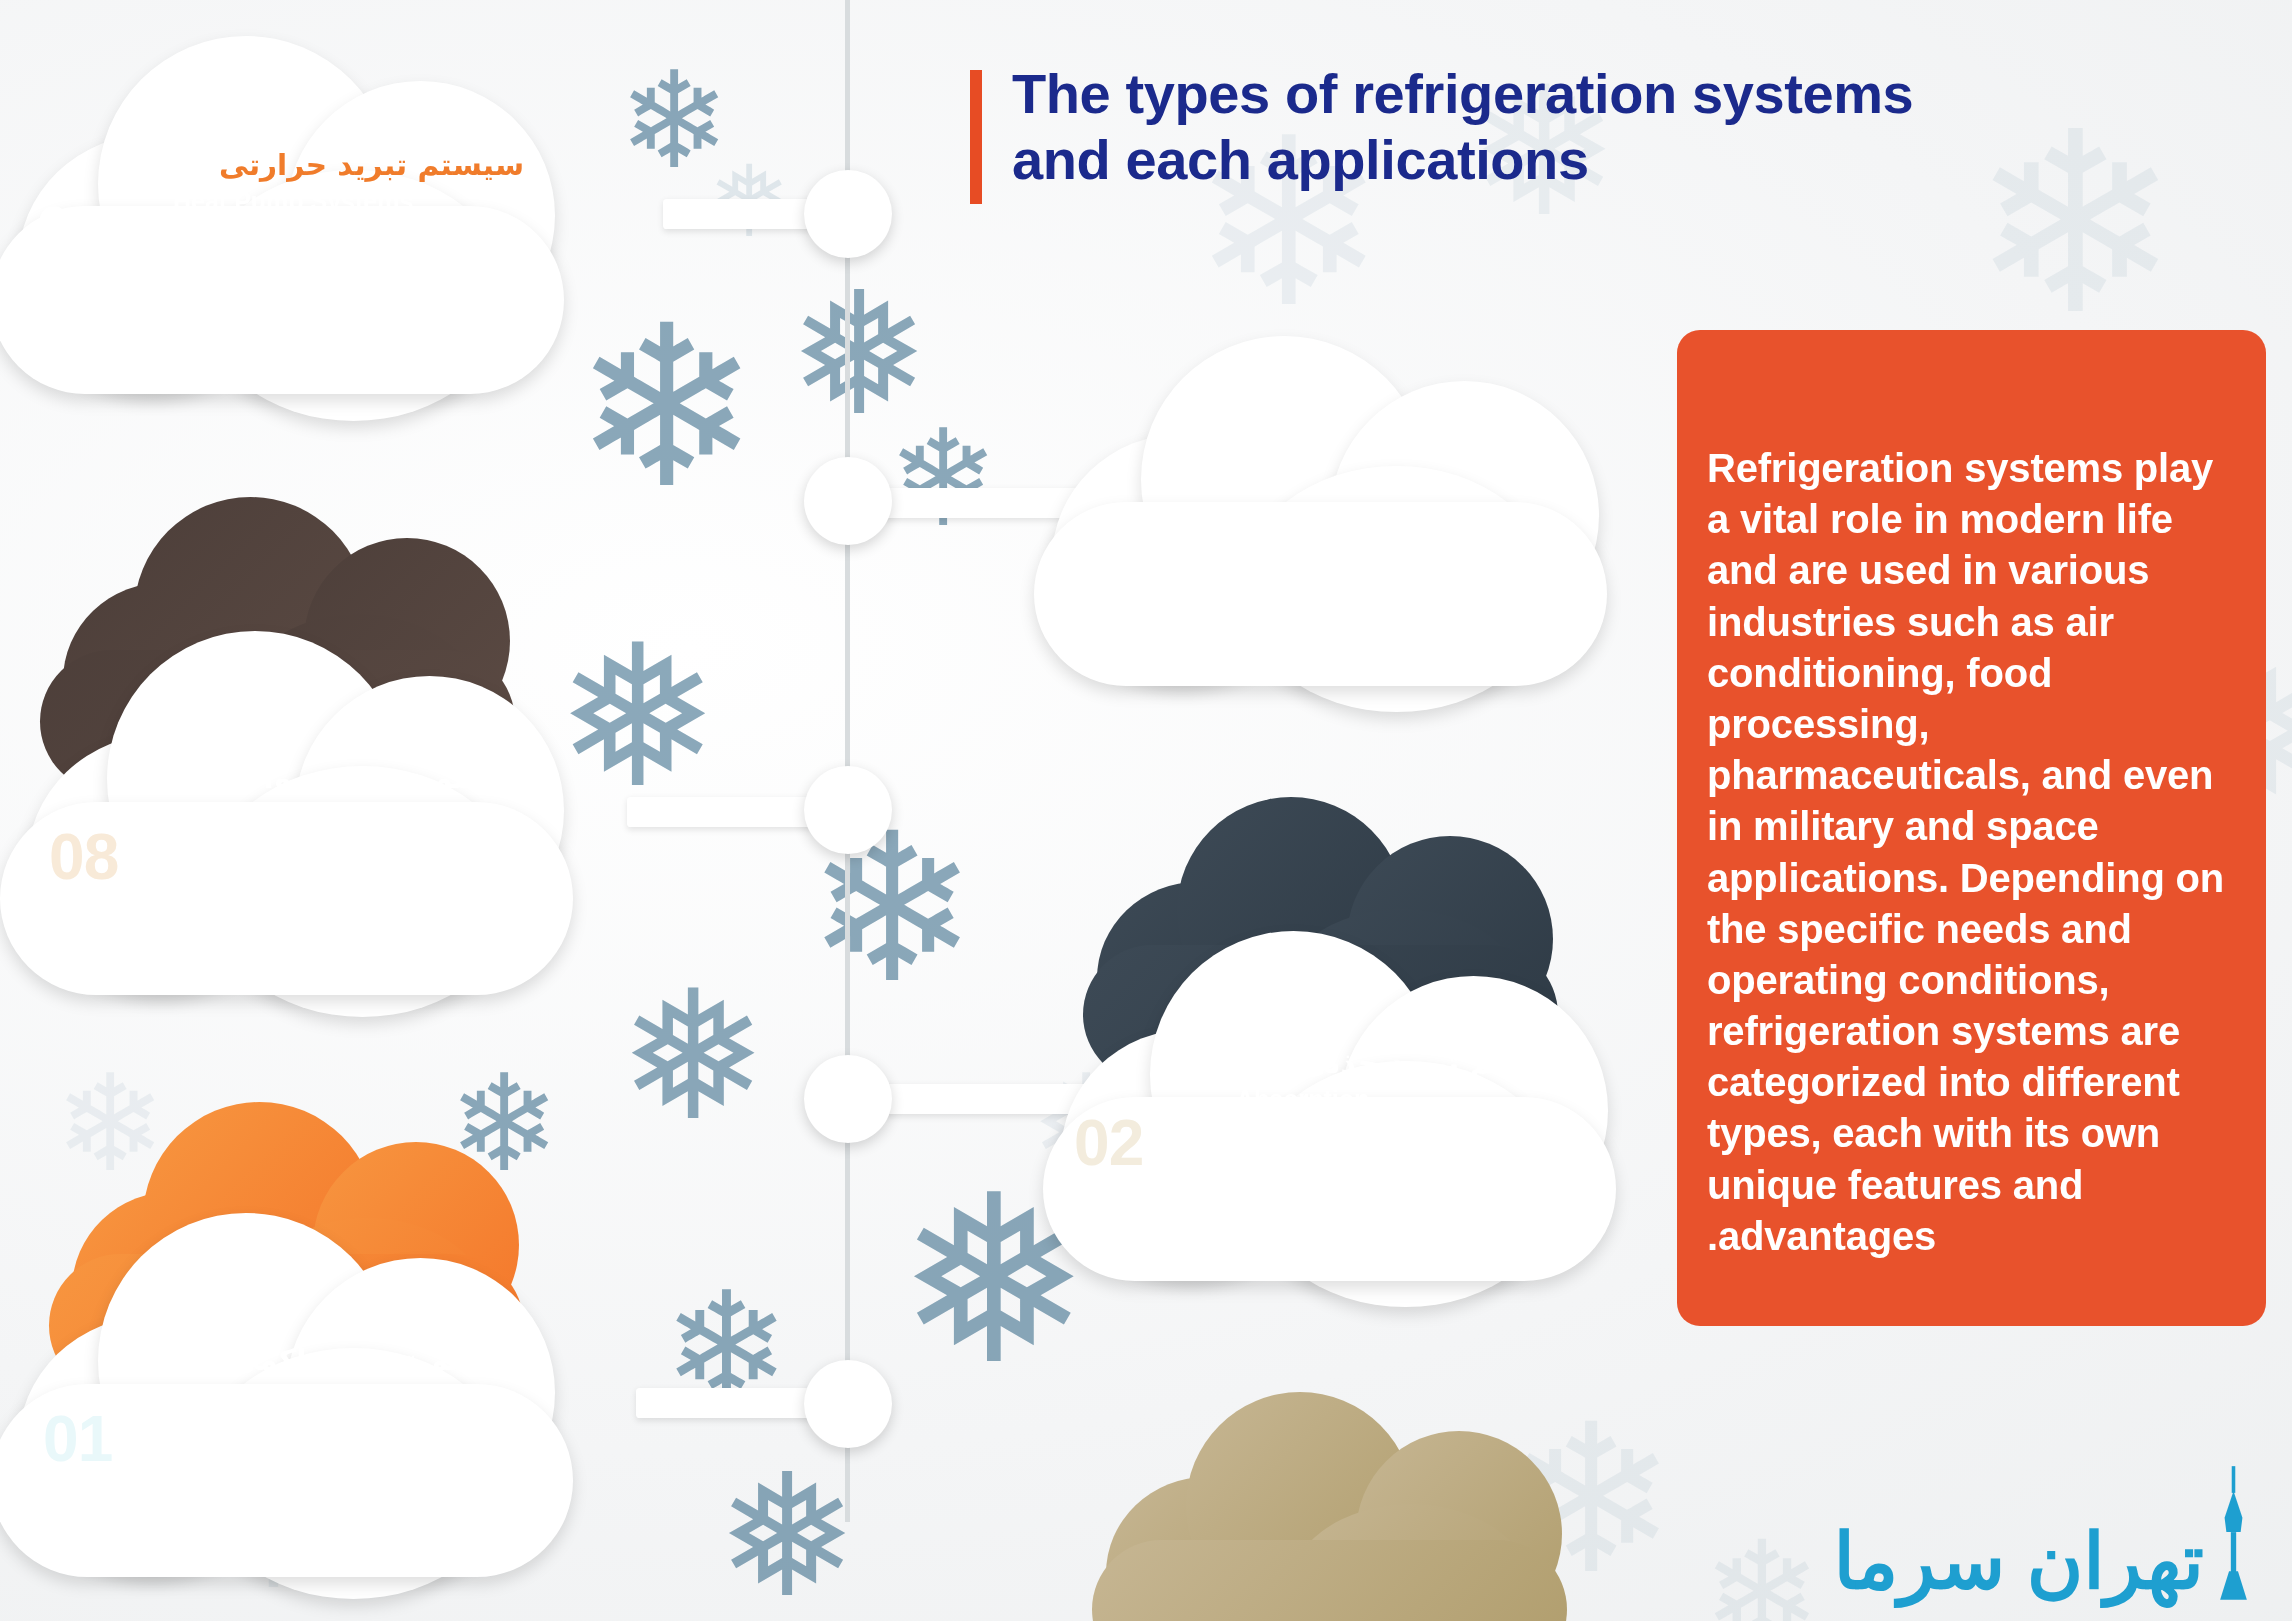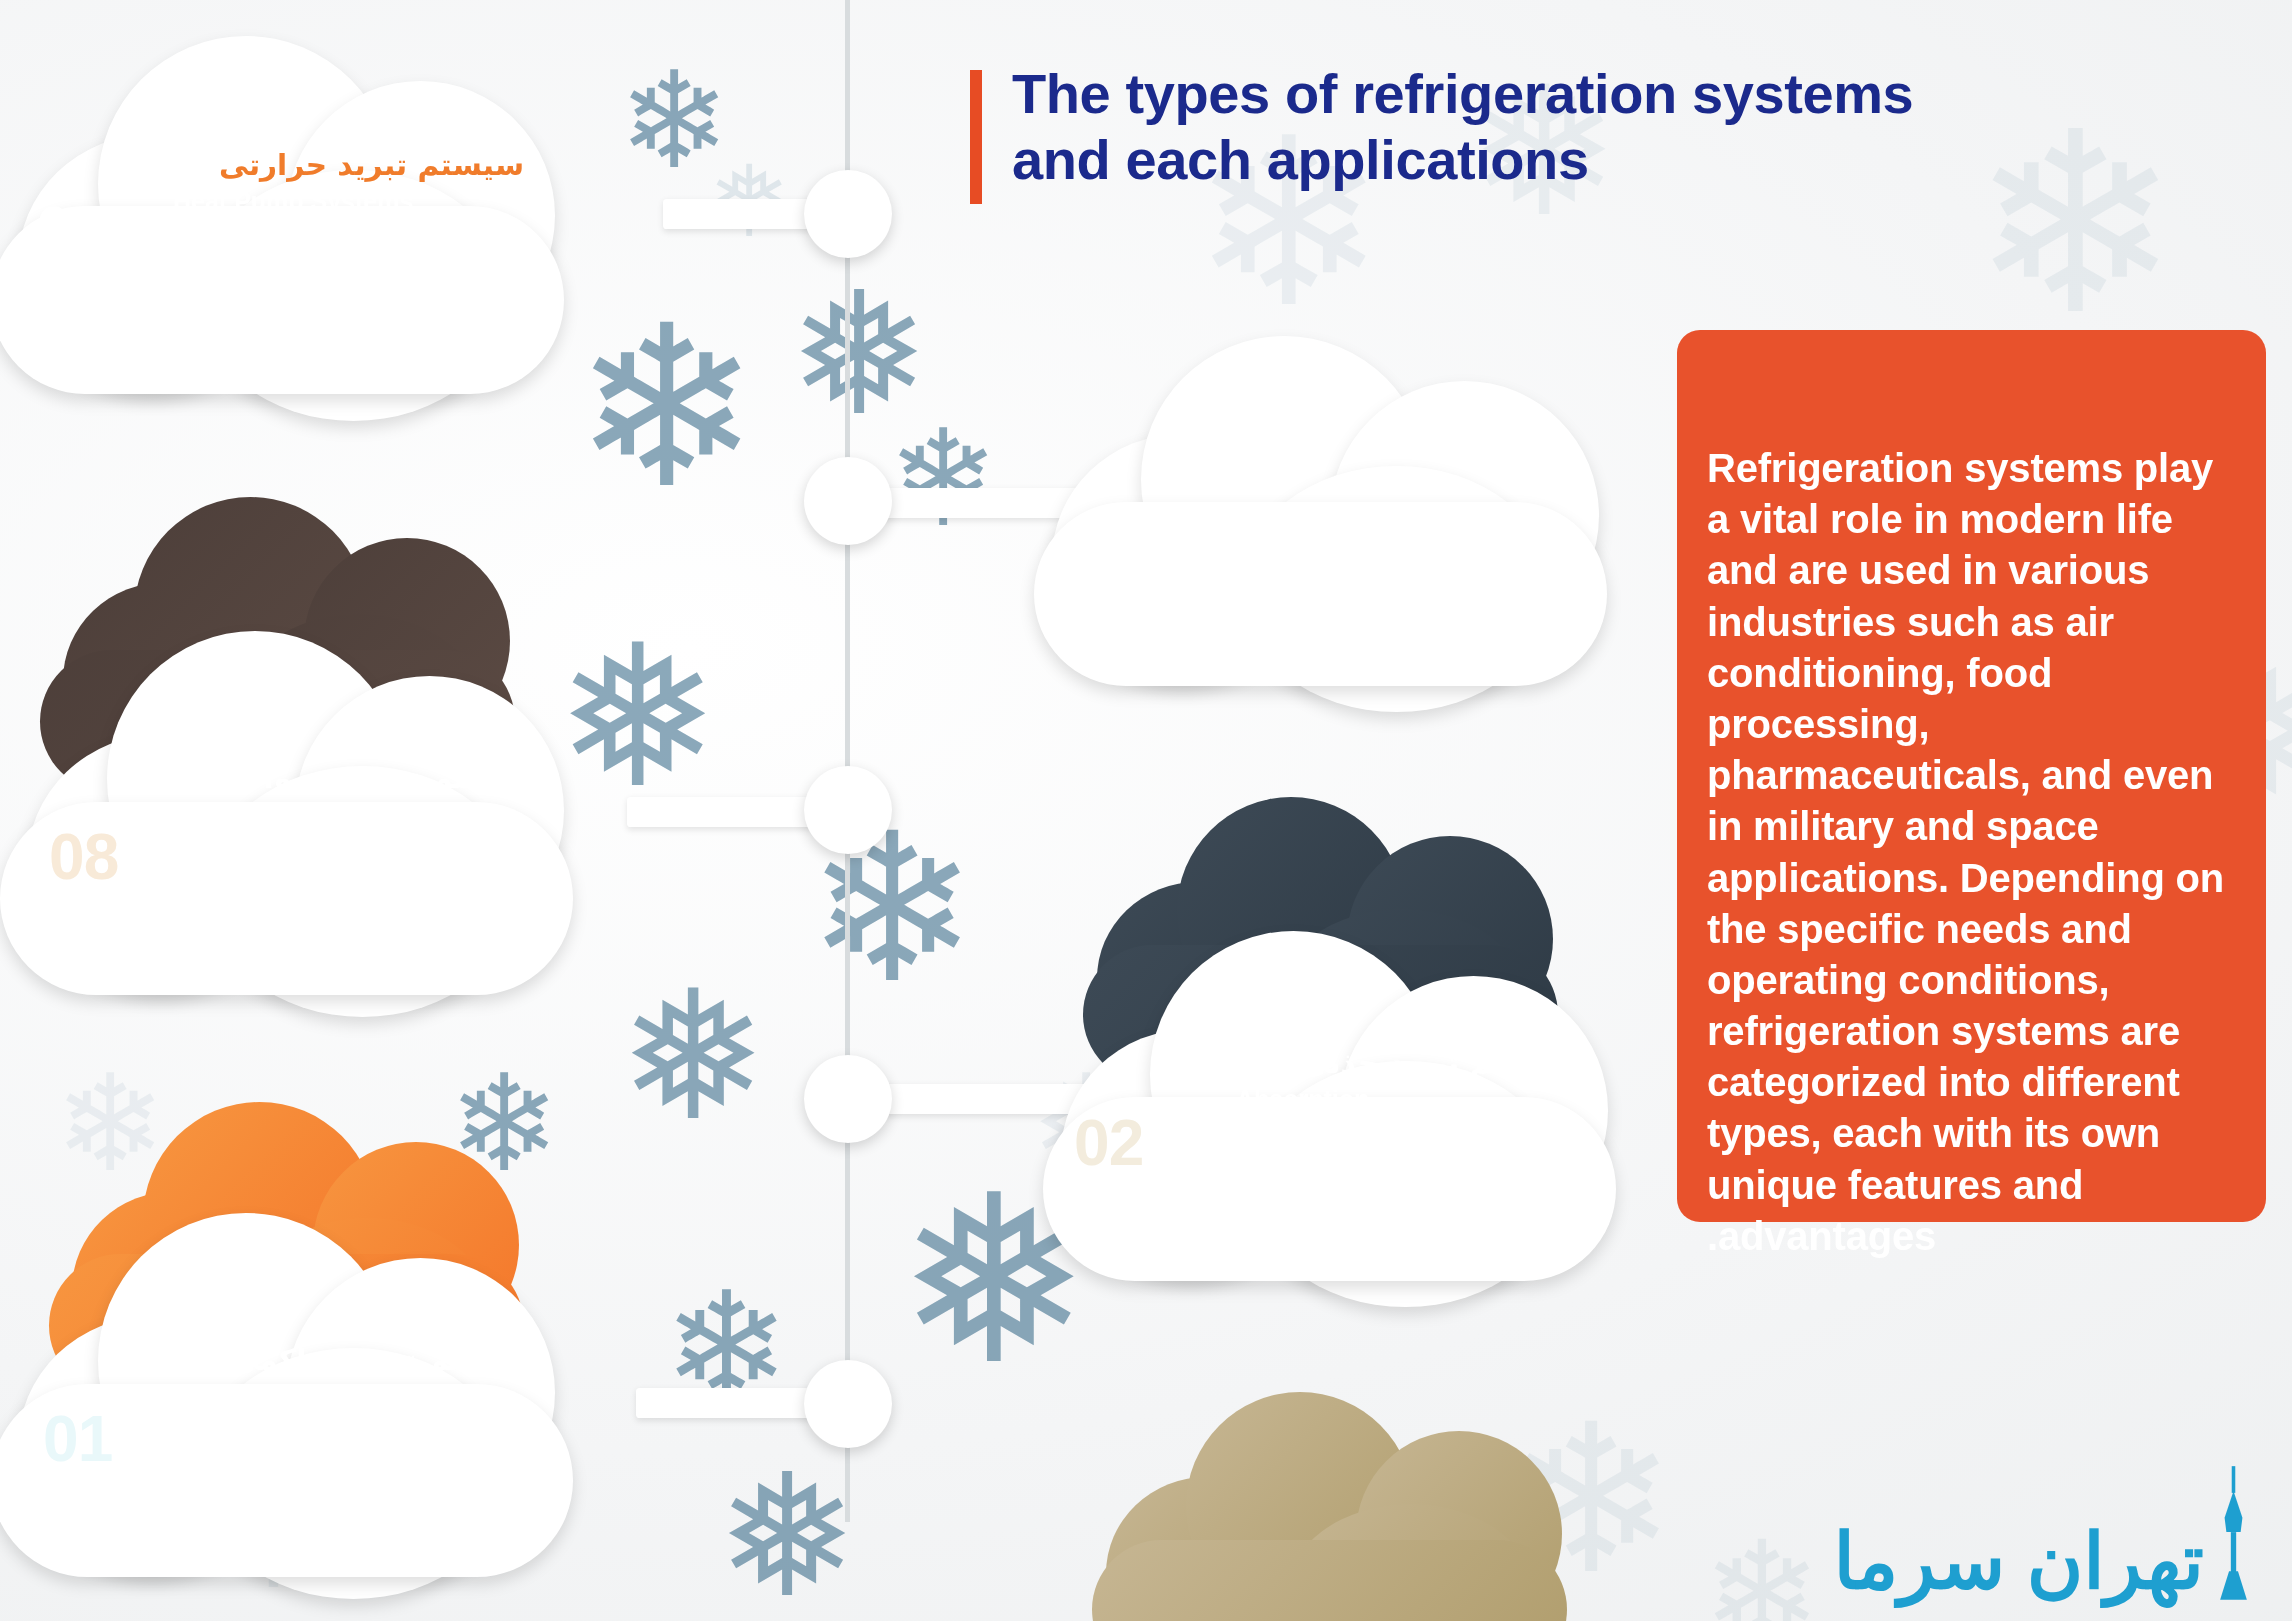--- a/index.html
+++ b/index.html
@@ -135,21 +135,21 @@
     color: #1b2a8c;
     letter-spacing: -0.4px;
   }
 
   
   .panel {
     position: absolute;
     left: 1677px;
     top: 330px;
     width: 589px;
-    height: 892px;
+    height: 996px;
     background: #e8522c;
     border-radius: 23px;
   }
   .panel p {
     margin: 0;
     padding: 113px 30px 0 30px;
     color: #ffffff;
     font-weight: bold;
     font-size: 40px;
     line-height: 1.28;

